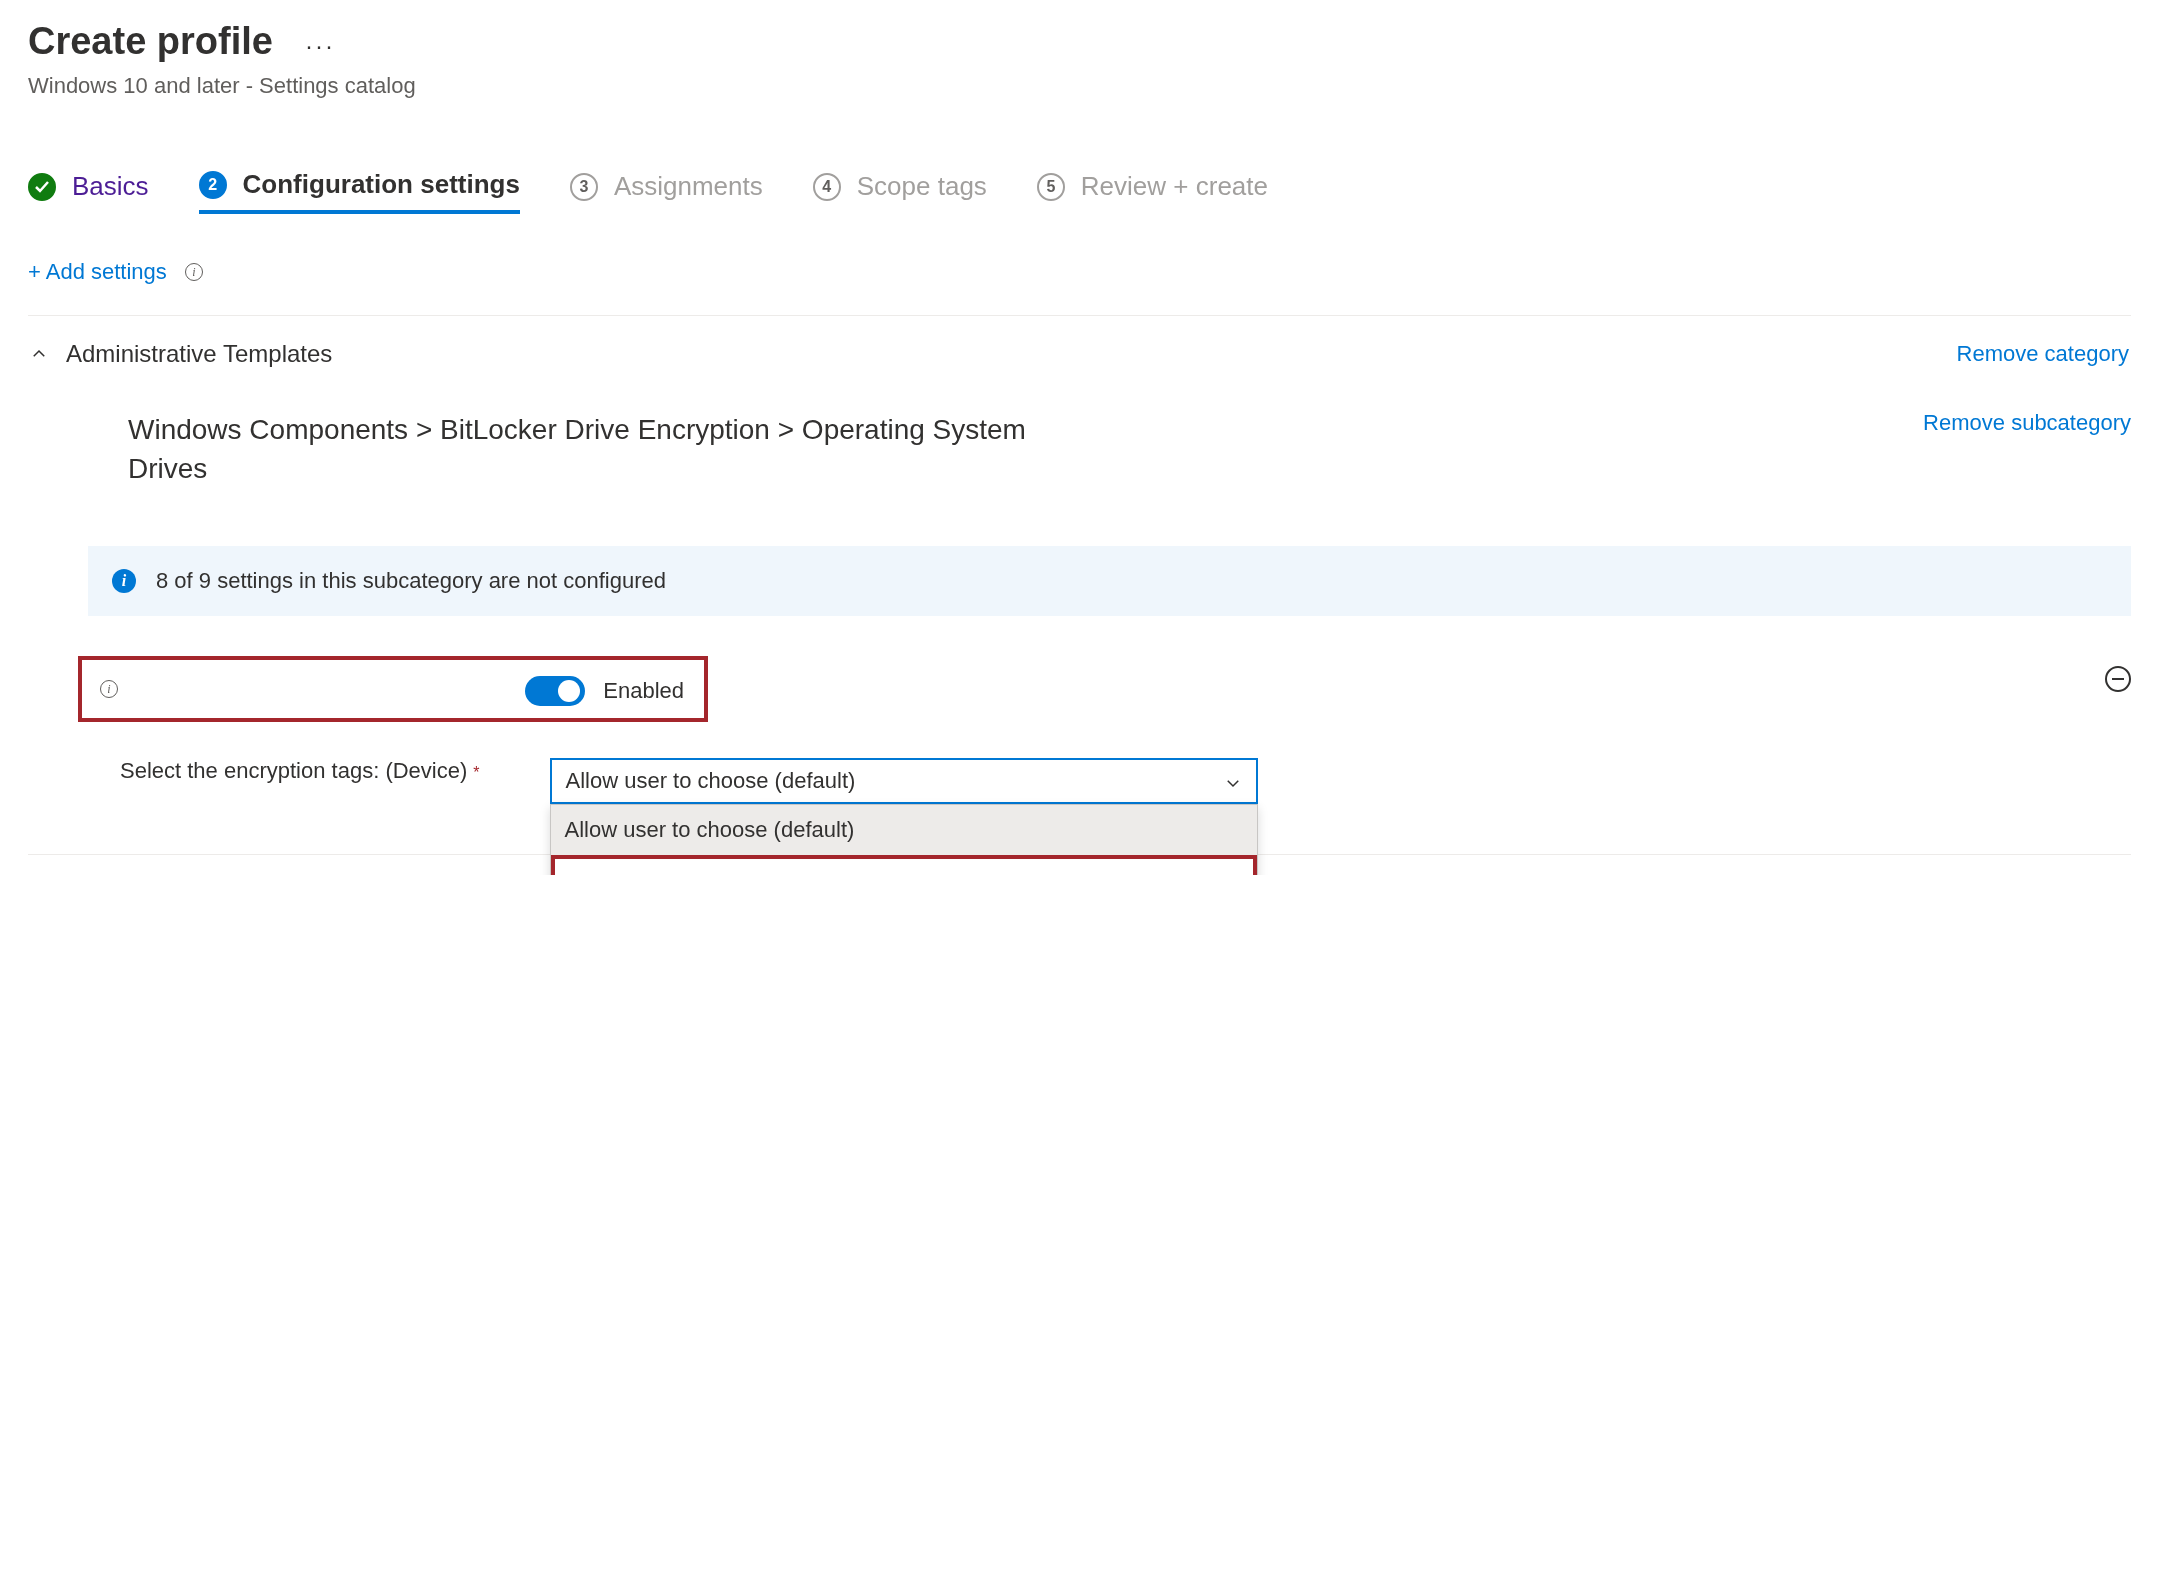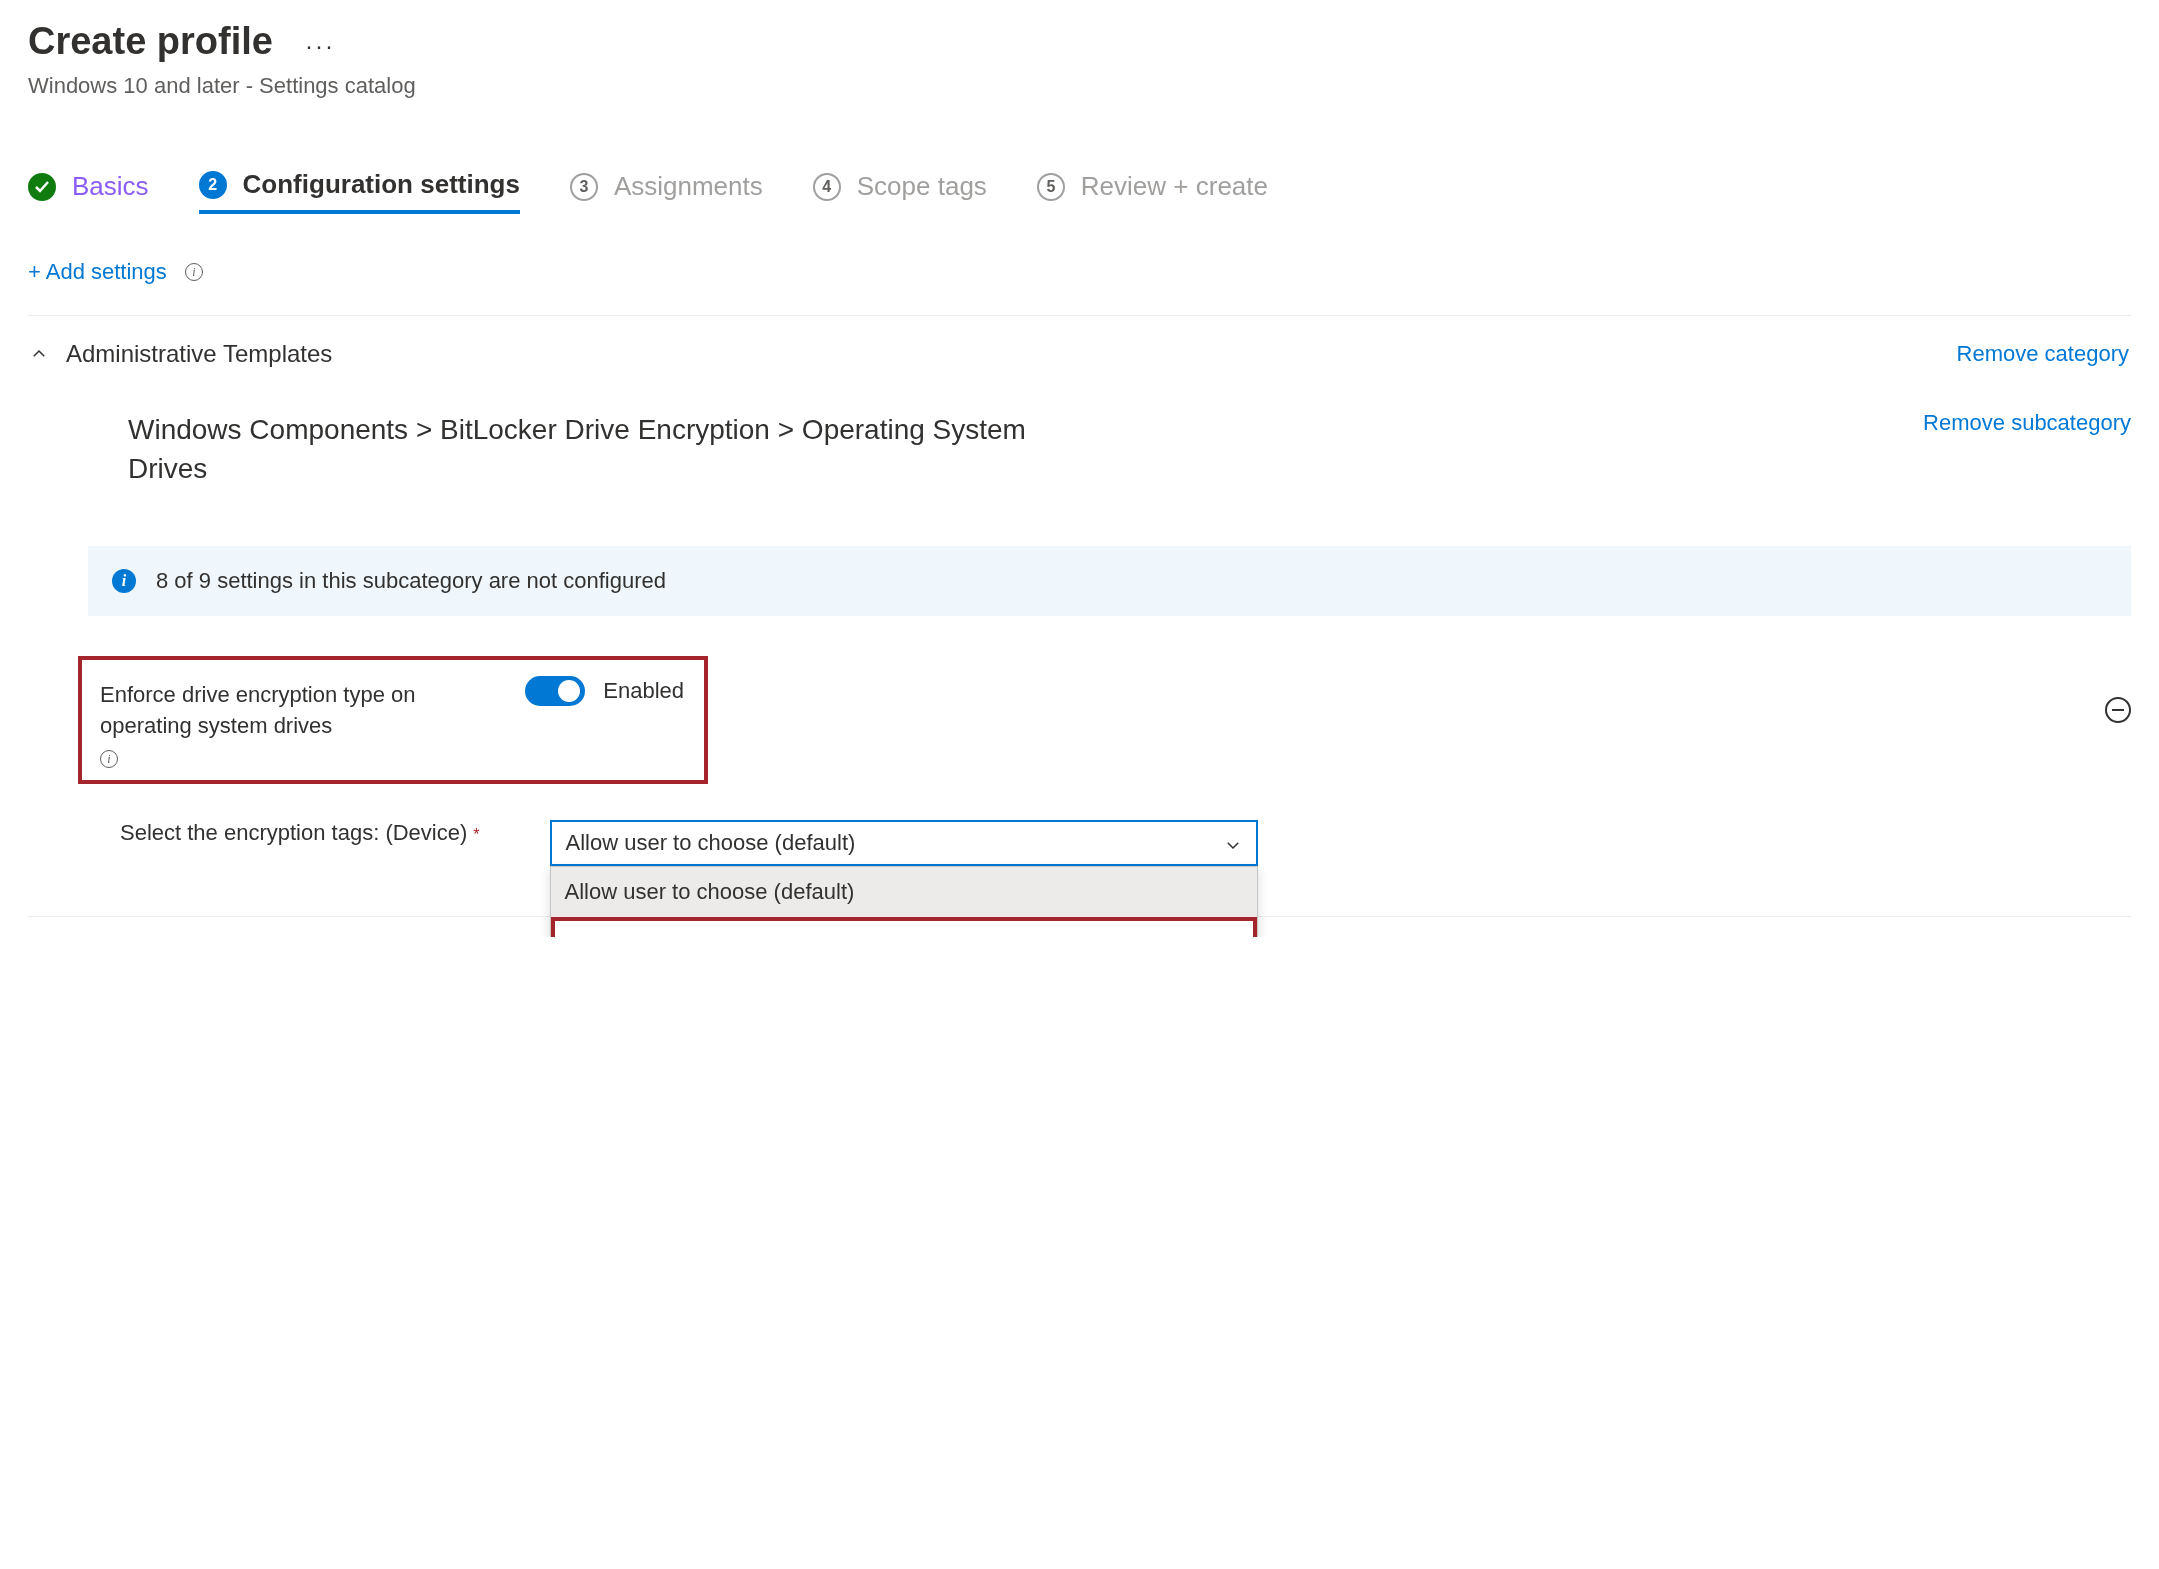--- a/index.html
+++ b/index.html
@@ -14,21 +14,21 @@
   .header-row { display:flex; align-items: baseline; gap:32px; }
   .page-title { font-size:38px; font-weight:700; color:#323130; }
   .ellipsis { font-size:24px; color:#323130; letter-spacing:2px; }
   .subtitle { font-size:22px; color:#605e5c; margin-top:10px; }
   .steps { display:flex; align-items:center; gap:50px; margin-top:70px; }
   .step { display:flex; align-items:center; gap:16px; cursor:pointer; padding-bottom:10px;}
   .step-circle { width:28px; height:28px; border-radius:50%; border:2px solid #a19f9d; display:flex; align-items:center; justify-content:center; font-size:16px; color:#605e5c; font-weight:600;}
   .step-label { font-size:26px; color:#a19f9d; }
   .step.done .step-circle { background:#107c10; border-color:#107c10; color:#fff; }
   .step.done .step-circle svg { width:16px; height:16px; fill:#fff;}
-  .step.done .step-label { color:#8b5cf6; }
+  .step.done .step-label { color:#4c1d95; }
   .step.current { border-bottom:4px solid #0078d4; }
   .step.current .step-circle { background:#0078d4; border-color:#0078d4; color:#fff; }
   .step.current .step-label { color:#323130; font-weight:600; }
 
   .add-settings { margin-top:45px; font-size:22px; color:#0078d4; cursor:pointer; display:flex; align-items:center; gap:18px;}
   .info-icon-small { width:18px;height:18px;border:1.5px solid #605e5c;border-radius:50%;display:inline-flex;align-items:center;justify-content:center;font-size:12px;color:#605e5c;font-style:italic;font-family:serif;}
   hr.sep { border:none; border-top:1px solid #edebe9; margin-top:30px;}
 
   .section-header { display:flex; justify-content:space-between; align-items:center; margin-top:18px; padding:6px 2px;}
   .section-header-left { display:flex; align-items:center; gap:18px; cursor:pointer;}
@@ -129,21 +129,20 @@
 
 <div class="info-banner">
   <div class="info-icon-blue">i</div>
   <div class="info-text">8 of 9 settings in this subcategory are not configured</div>
 </div>
 
 <div class="setting-container">
   <div class="highlight-box">
     <div style="display:flex; justify-content:space-between; align-items:flex-start; gap:30px;">
       <div class="setting-left">
-        <span>Enforce drive encryption type on operating system drives</span>
         <span class="info-icon-small">i</span>
       </div>
       <div class="toggle-wrap">
         <div class="toggle">
             <div class="knob"></div>
           </div>
         <div class="toggle-label">Enabled</div>
       </div>
     </div>
   </div>

